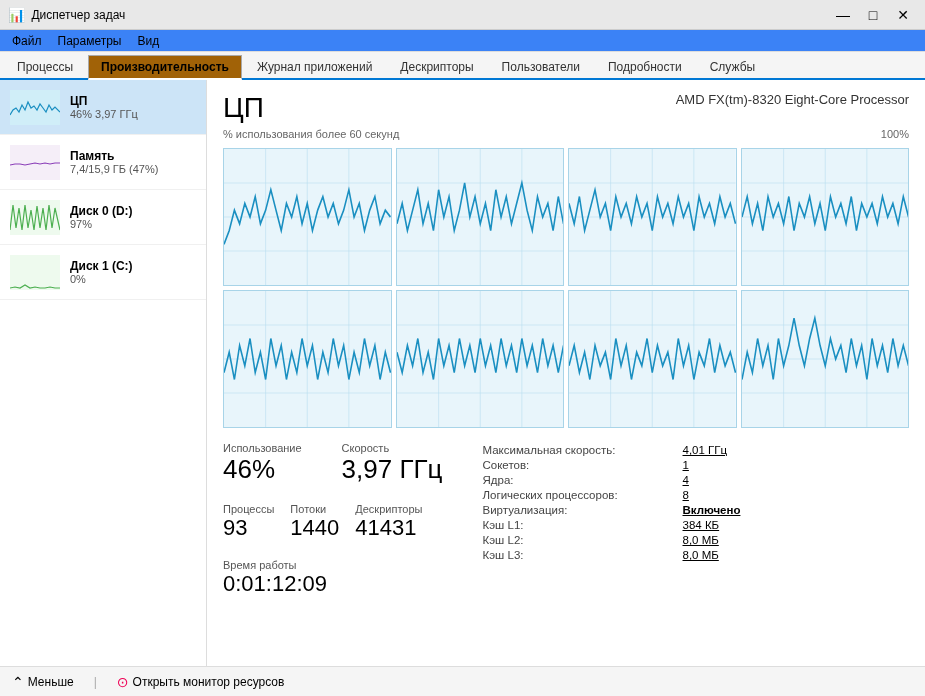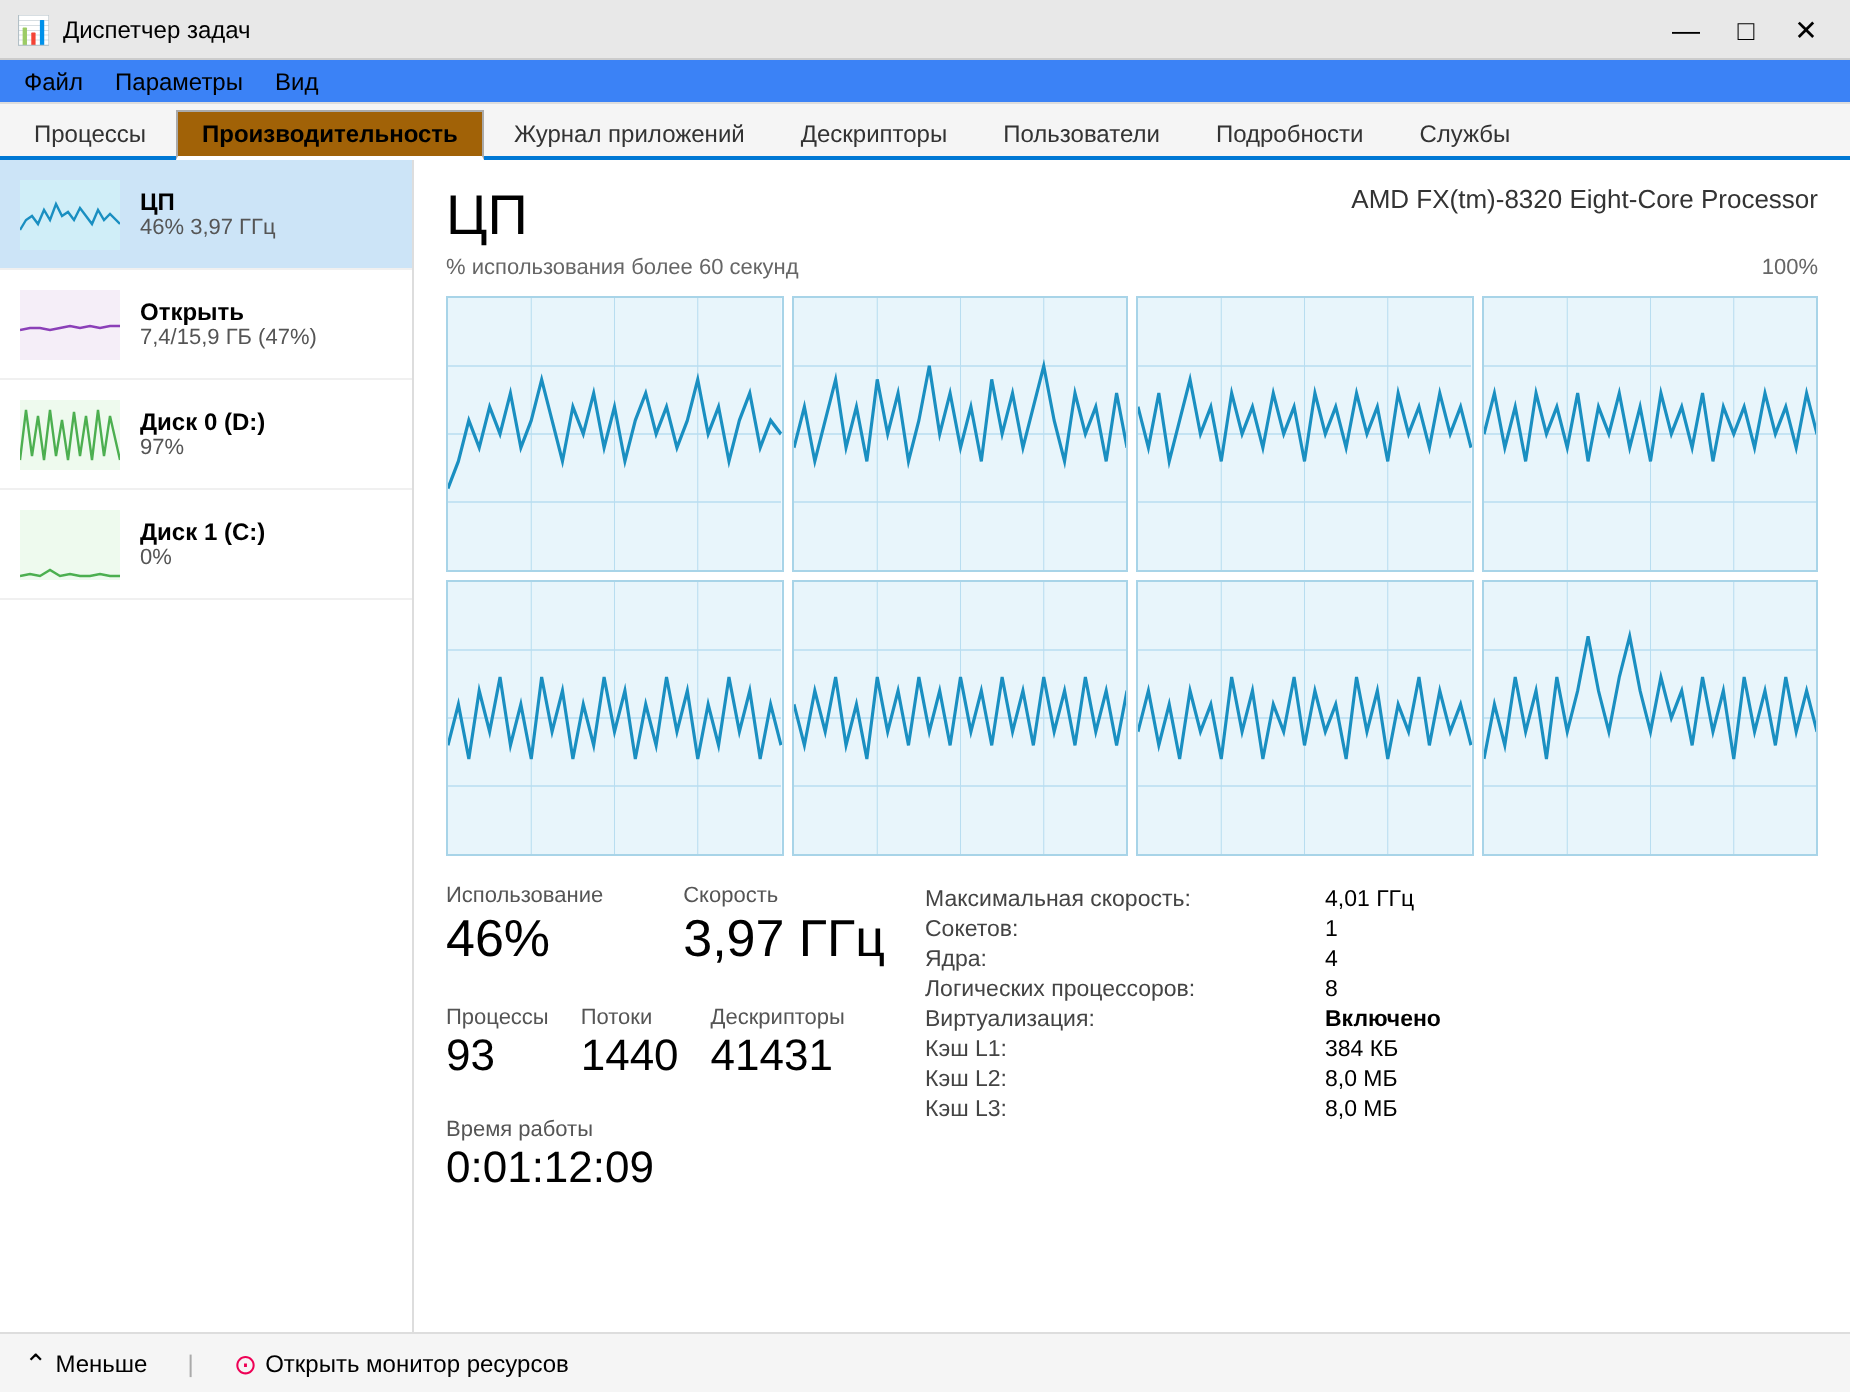--- a/index.html
+++ b/index.html
@@ -48,21 +48,21 @@
     
     .stats-section { display: flex; gap: 20px; }
     .stats-left { flex: 0 0 auto; }
     .stat-row { margin-bottom: 8px; }
     .stat-label { font-size: 11px; color: #555; }
     
     
     .right-stats { font-size: 11.5px; }
     .right-stat-row { display: flex; margin-bottom: 3px; }
     .right-stat-label { width: 200px; color: #444; }
-    .right-stat-value { color: #000; font-weight: 400; }
+    .right-stat-value { color: #000; font-weight: 400; text-decoration: underline; }
     .right-stat-value.bold { font-weight: 700; }
     
     
     .bottom-bar { height: 30px; background: #f5f5f5; border-top: 1px solid #ddd; display: flex; align-items: center; padding: 0 12px; gap: 20px; }
     .bottom-link { color: #000000; cursor: pointer; font-size: 12px; text-decoration: none; display: flex; align-items: center; gap: 4px; }
     
     
     svg { width: 100%; height: 100%; }
   </style>
 </head>
@@ -112,21 +112,21 @@
     </div>
 
     <div class="sidebar-item">
       <div class="sidebar-item-chart">
         <svg viewBox="0 0 50 35" preserveAspectRatio="none">
           <rect width="50" height="35" fill="#f5eef8"></rect>
           <polyline points="0,20 5,19 10,19 15,20 20,19 25,18 30,19 35,18 40,19 45,18 50,18" fill="none" stroke="#8b3fb8" stroke-width="1.2"></polyline>
         </svg>
       </div>
       <div class="sidebar-item-info">
-        <div class="sidebar-item-title">Открыть</div>
+        <div class="sidebar-item-title">Память</div>
         <div class="sidebar-item-subtitle">7,4/15,9 ГБ (47%)</div>
       </div>
     </div>
 
     <div class="sidebar-item">
       <div class="sidebar-item-chart">
         <svg viewBox="0 0 50 35" preserveAspectRatio="none">
           <rect width="50" height="35" fill="#eefaee"></rect>
           <polyline points="0,30 3,5 6,28 9,8 12,30 15,5 18,28 21,10 24,30 27,6 30,28 33,8 36,30 39,5 42,28 45,8 50,30" fill="none" stroke="#4caf50" stroke-width="1.2"></polyline>
         </svg>
@@ -301,21 +301,21 @@
             <div style="font-size:22px;font-weight:400;">41431</div>
           </div>
         </div>
 
         <div class="stat-row">
           <div class="stat-label">Время работы</div>
           <div style="font-size:22px;font-weight:400;">0:01:12:09</div>
         </div>
       </div>
 
-      <div class="right-stats" style="padding-top: 2px;">
+      <div class="right-stats" style="margin-left: 20px; padding-top: 2px;">
         <div id="right-stats-container">
             <div class="right-stat-row">
               <div class="right-stat-label">Максимальная скорость:</div>
               <div class="right-stat-value">4,01 ГГц</div>
             </div>
             <div class="right-stat-row">
               <div class="right-stat-label">Сокетов:</div>
               <div class="right-stat-value">1</div>
             </div>
             <div class="right-stat-row">

